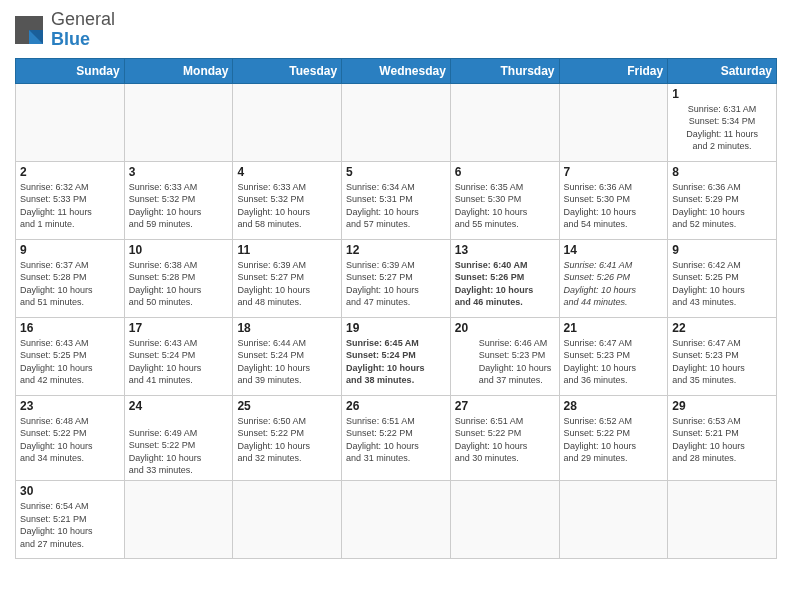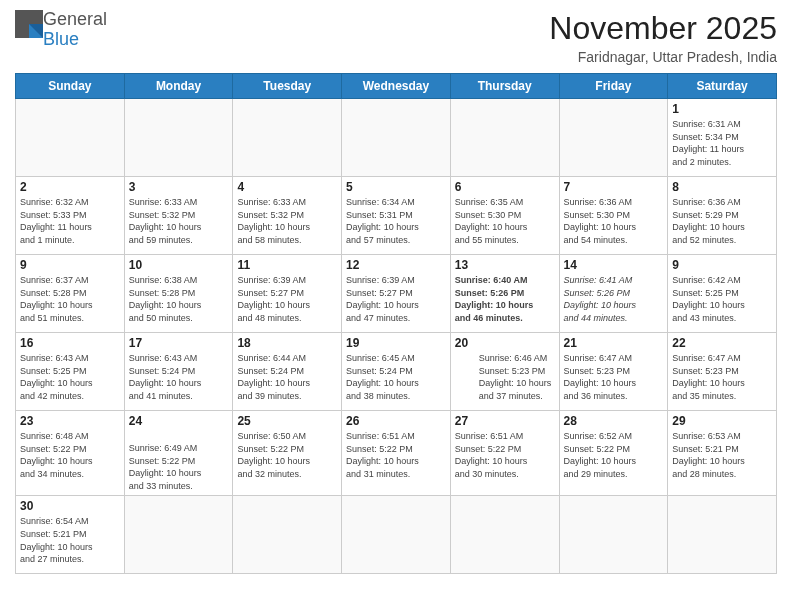--- a/index.html
+++ b/index.html
@@ -2,40 +2,40 @@
 <html><head>
   <meta charset="utf-8">
   <style>
     * { box-sizing: border-box; margin: 0; padding: 0; }
     body { font-family: Arial, sans-serif; background: #fff; width: 792px; height: 612px; overflow: hidden; }
 
     .page { width: 792px; min-height: 612px; background: #fff; padding: 10px 15px; }
 
     .header { display: flex; justify-content: space-between; align-items: flex-start; margin-bottom: 8px; }
 
-    .logo { display: flex; gap: 0; }
+    .logo { display: flex; align-items: center; gap: 8px; }
     .logo-text { font-size: 18px; line-height: 1.1; }
     .logo-general { color: #555; font-weight: normal; }
-    .logo-blue { color: #2a7fc1; font-weight: normal; }
+    .logo-blue { color: #2a7fc1; font-weight: bold; }
     .logo-icon { width: 28px; height: 28px; }
 
     .title-block { text-align: right; }
     .month-year { font-size: 32px; font-weight: 300; color: #222; }
     .location { font-size: 14px; color: #555; margin-top: 2px; }
 
     .calendar { width: 100%; border-collapse: collapse; table-layout: fixed; }
 
     .calendar thead th {
       background: #2a7fc1;
       color: #fff;
       font-size: 12px;
       font-weight: bold;
       padding: 5px 4px;
       border: 1px solid #1e6aa0;
-      text-align: center;
+      text-align: right;
     }
 
     .calendar tbody td {
       border: 1px solid #ccc;
       vertical-align: top;
       padding: 3px 4px;
       font-size: 9.5px;
       color: #333;
       height: 78px;
       width: 113px;
@@ -70,24 +70,20 @@
         <rect x="20" y="0" width="20" height="20" fill="#555"></rect>
         <rect x="0" y="20" width="20" height="20" fill="#555"></rect>
         <rect x="20" y="20" width="20" height="20" fill="#2a7fc1"></rect>
         <polygon points="20,20 40,20 40,40" fill="#1a5f9a"></polygon>
       </svg>
       <div class="logo-text">
         <span class="logo-general">General</span><br>
         <span class="logo-blue">Blue</span>
       </div>
     </div>
-    <div class="title-block">
-      <div class="month-year">November 2025</div>
-      <div class="location">Faridnagar, Uttar Pradesh, India</div>
-    </div>
   </div>
 
   <table class="calendar">
     <thead>
       <tr>
         <th>Sunday</th>
         <th>Monday</th>
         <th>Tuesday</th>
         <th>Wednesday</th>
         <th>Thursday</th>
@@ -98,21 +94,21 @@
     <tbody id="calendar-body">
     <tr>
           <td class="empty"></td>
           <td class="empty"></td>
           <td class="empty"></td>
           <td class="empty"></td>
           <td class="empty"></td>
           <td class="empty"></td>
           <td>
             <span class="day-num">1</span>
-            <div class="day-info" style="white-space: pre-line;">Sunrise: 6:31 AM
+            <div class="day-info" style="white-space: pre-line; text-align: center;">Sunrise: 6:31 AM
 Sunset: 5:34 PM
 Daylight: 11 hours
 and 2 minutes.</div>
           </td>
         </tr>
         <tr>
           <td>
             <span class="day-num">2</span>
             <div class="day-info" style="white-space: pre-line;">Sunrise: 6:32 AM
 Sunset: 5:33 PM
@@ -230,21 +226,21 @@
           </td>
           <td>
             <span class="day-num">18</span>
             <div class="day-info" style="white-space: pre-line;">Sunrise: 6:44 AM
 Sunset: 5:24 PM
 Daylight: 10 hours
 and 39 minutes.</div>
           </td>
           <td>
             <span class="day-num">19</span>
-            <div class="day-info" style="white-space: pre-line;">Sunrise: 6:45 AM
+            <div class="day-info" style="white-space: pre-line; font-weight: bold;">Sunrise: 6:45 AM
 Sunset: 5:24 PM
 Daylight: 10 hours
 and 38 minutes.</div>
           </td>
           <td>
             <span class="day-num">20</span>
             <div class="day-info" style="white-space: pre-line; margin-left: 24px;">Sunrise: 6:46 AM
 Sunset: 5:23 PM
 Daylight: 10 hours
 and 37 minutes.</div>

